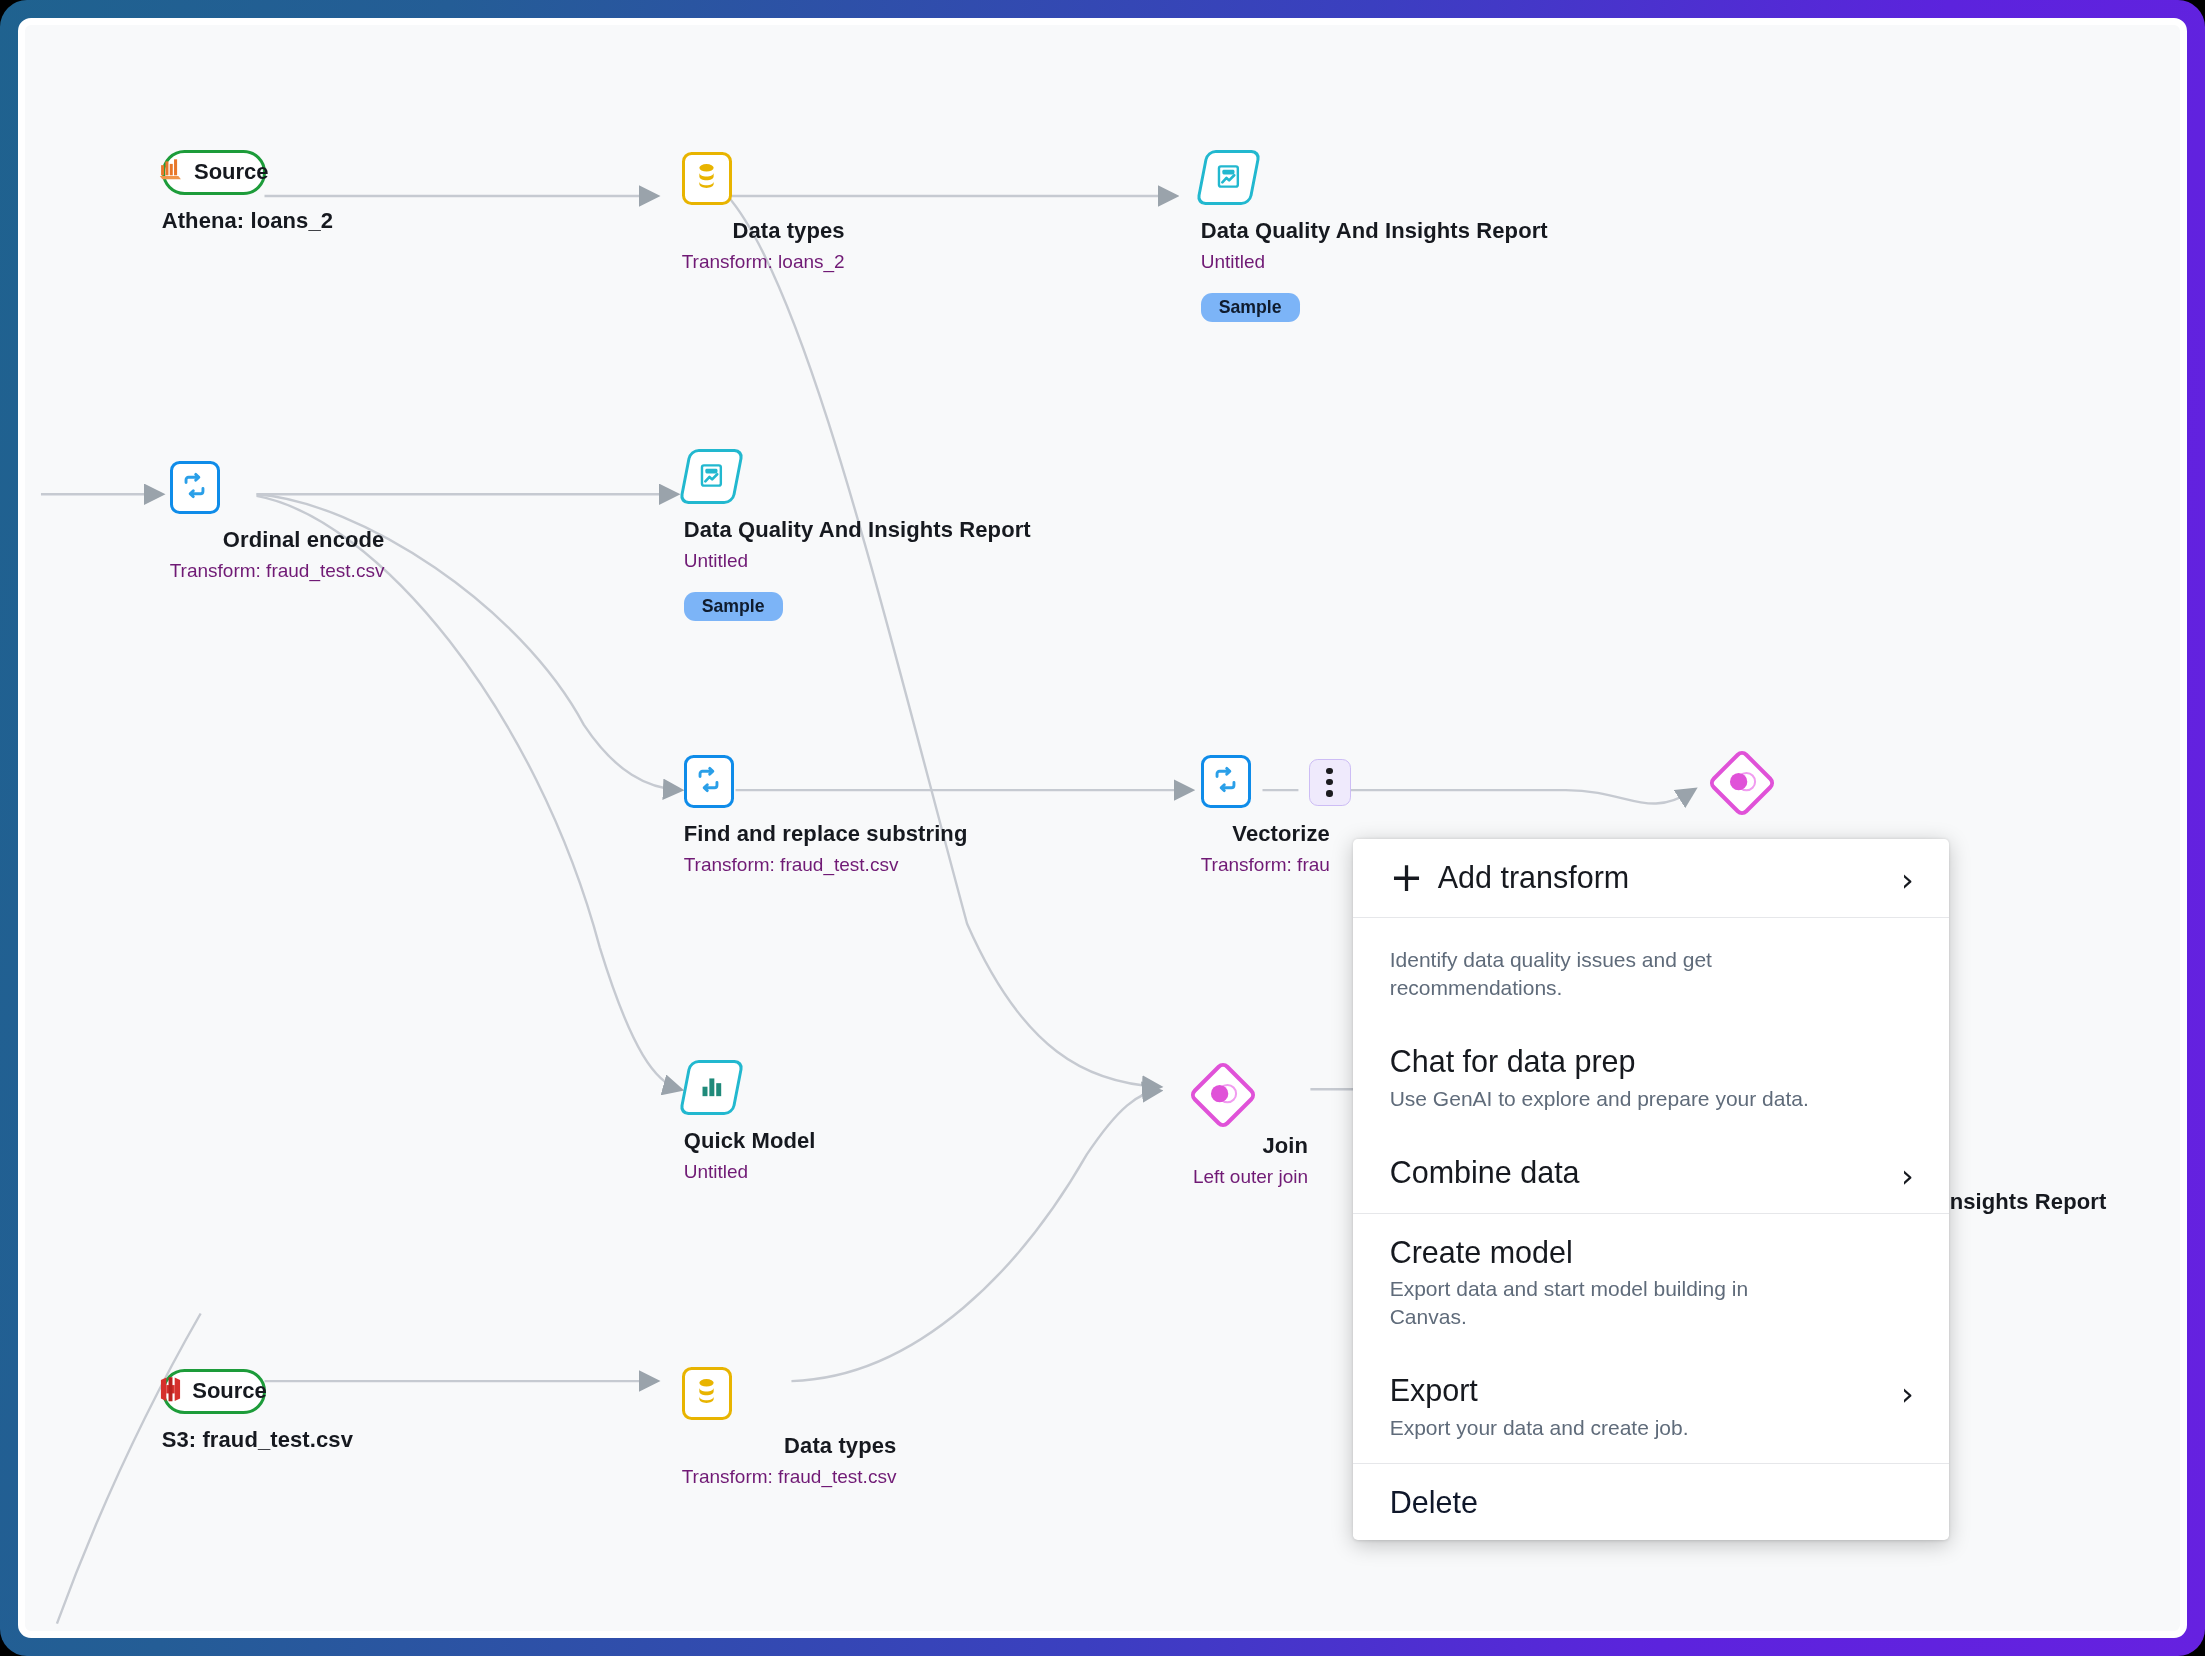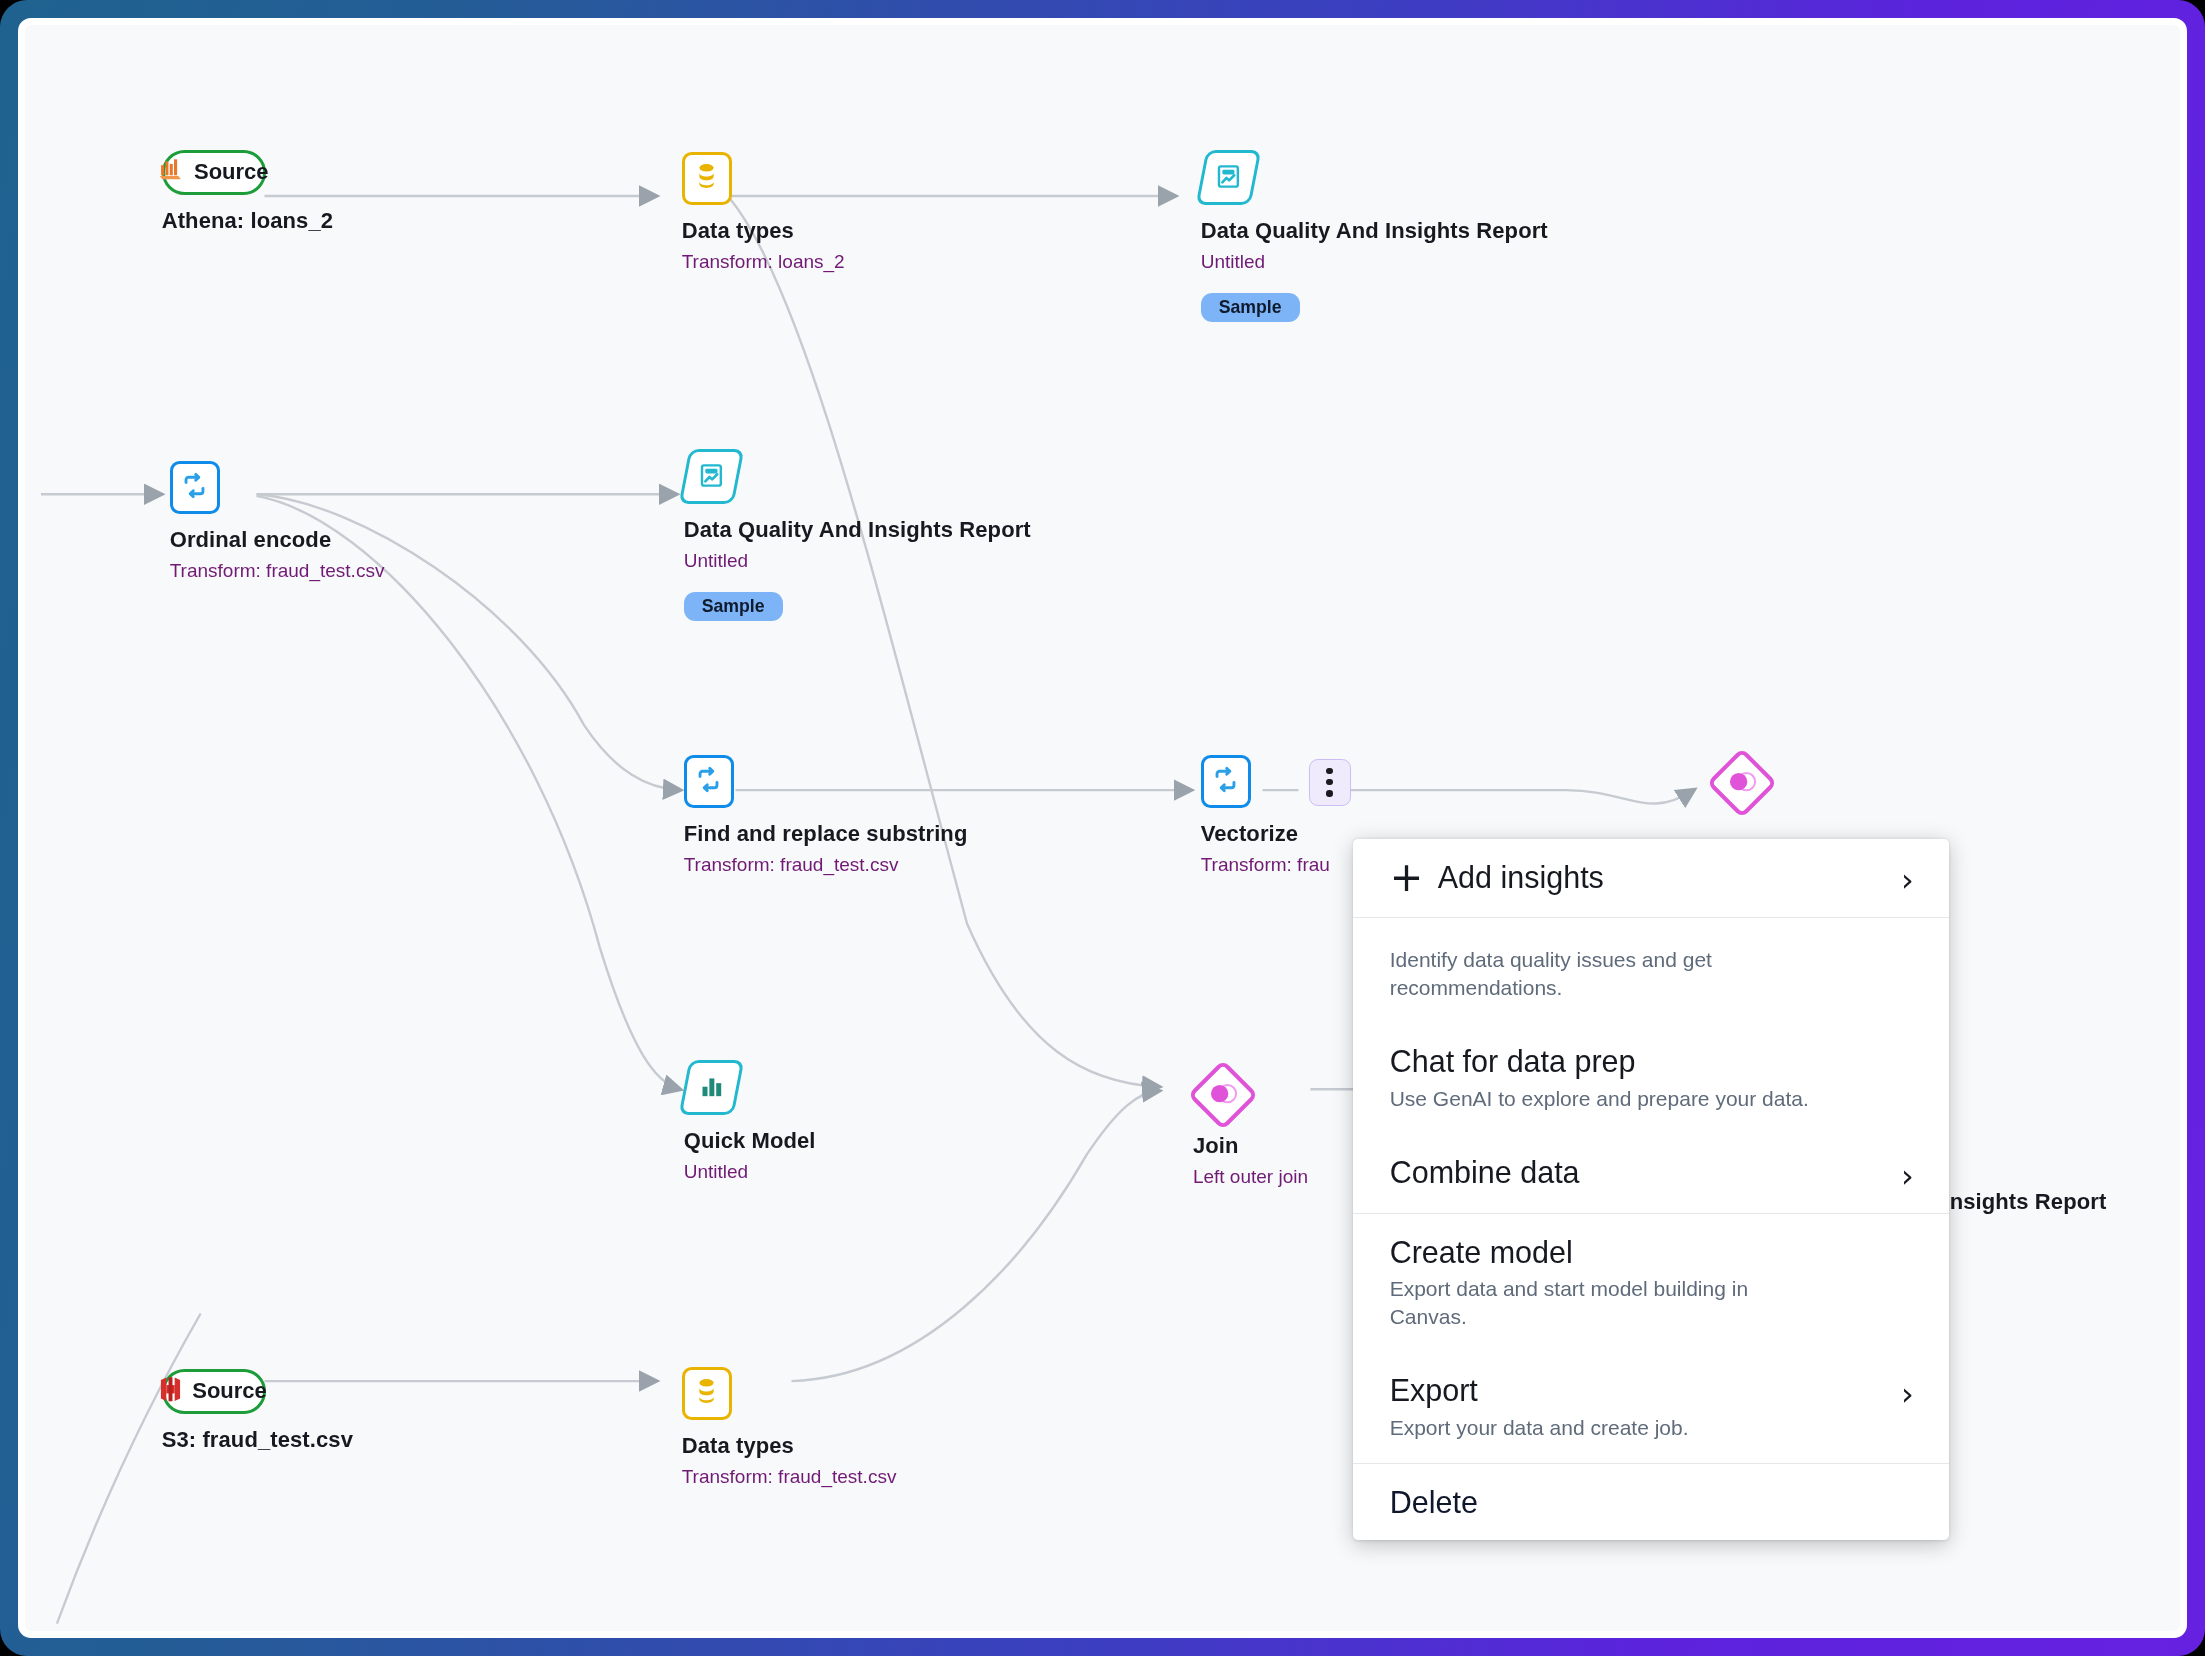--- a/index.html
+++ b/index.html
@@ -34,21 +34,21 @@
   .node .shape {
     position: relative;
     background: #fff;
     display: flex; align-items: center; justify-content: center;
   }
   .node .caption {
     margin-top: 13px;
     white-space: nowrap;
   }
   .node .title {
-    font-size: 22px; font-weight: 700; color: #16191f; letter-spacing: 0.1px;
+    font-size: 22px; font-weight: 700; color: #16191f; letter-spacing: 0.1px; text-align: right;
   }
   .node .subtitle {
     font-size: 19px; color: #701a75; margin-top: 7.2px;
   }
   .badge {
     display: inline-block; margin-top: 20px;
     background: #7cb4f7; color: #0f1b2d;
     font-size: 17.7px; font-weight: 700;
     padding: 4px 18px; border-radius: 11.3px;
   }
@@ -417,21 +417,21 @@
       </div>
 
       <div class="bottom-stub"></div>
 
       <div id="ctx-menu">
 
         <div class="m-sec">
           <div class="m-row with-plus">
             <span class="plus">+</span>
             <div class="m-main">
-              <div class="m-title">Add insights</div>
+              <div class="m-title">Add transform</div>
             </div>
             <span class="chev">›</span>
           </div>
         </div>
 
         <div class="m-sec">
           <div class="m-row">
             <div class="m-main">
               <div class="m-desc">Identify data quality issues and get
 recommendations.</div>

